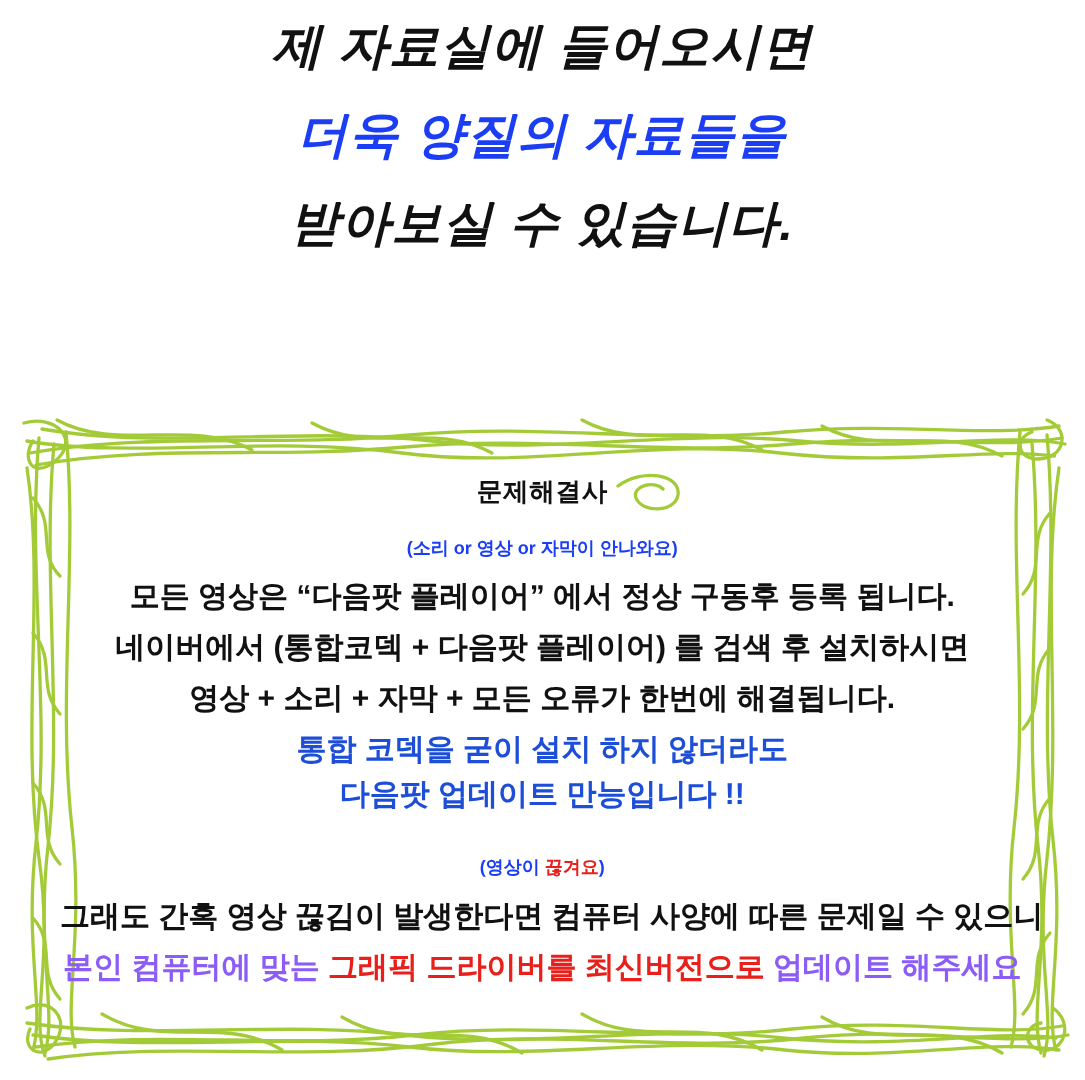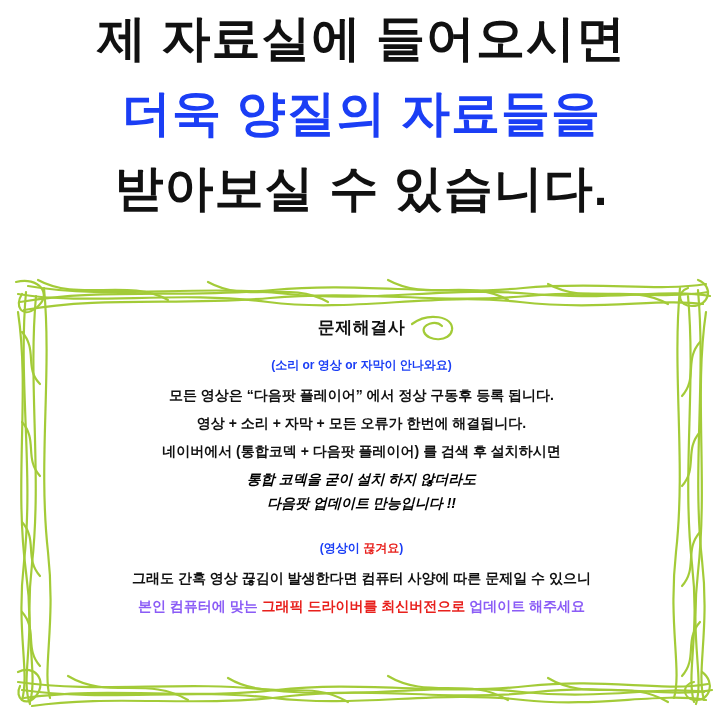--- a/index.html
+++ b/index.html
@@ -23,27 +23,28 @@
   
   .headline {
     position: absolute;
     top: 14px;
     left: 0;
     width: 723px;
     text-align: center;
   }
   .headline-line {
     font-family: "Liberation Sans", sans-serif;
-    font-size: 49px;
+    font-size: 33px;
     font-weight: bold;
     letter-spacing: 1px;
     line-height: 1.0;
     color: #111111;
     margin: 0 0 26px 0;
     white-space: nowrap;
+    font-style: italic;
   }
   .headline-line.blue {
     color: #1b3ef5;
   }
   .headline-line.last {
     margin-bottom: 0;
   }
 
   
   .frame {
@@ -75,31 +76,30 @@
     margin-bottom: 18px;
     letter-spacing: 0.5px;
   }
   .bt-sub {
     font-size: 12px;
     font-weight: bold;
     color: #1b3ef5;
     margin-bottom: 14px;
   }
   .bt-line {
-    font-size: 14px;
+    font-size: 20px;
     font-weight: bold;
     color: #111111;
     line-height: 1.0;
     margin-bottom: 14px;
     white-space: nowrap;
   }
   .bt-line.red {
-    color: #000000;
+    color: #1d4ed8;
     margin-bottom: 8px;
-    font-style: italic;
   }
   .bt-line.red.tight {
     margin-bottom: 10px;
   }
   .gap {
     height: 22px;
   }
   .seg-red {
     color: #e8201c;
     text-align: center;
@@ -177,22 +177,22 @@
         <path d="M694,400 C708,410 702,430 686,428 C674,426 674,412 686,410"></path>
       </g>
     </svg>
   </div>
 
   <div class="body-text">
     <div class="bt-title">문제해결사</div>
 
     <div class="bt-sub">(소리 or 영상 or 자막이 안나와요)</div>
     <div class="bt-line">모든 영상은 “다음팟 플레이어” 에서 정상 구동후 등록 됩니다.</div>
+    <div class="bt-line">네이버에서 (통합코덱 + 다음팟 플레이어) 를 검색 후 설치하시면</div>
     <div class="bt-line">영상 + 소리 + 자막 + 모든 오류가 한번에 해결됩니다.</div>
-    <div class="bt-line">네이버에서 (통합코덱 + 다음팟 플레이어) 를 검색 후 설치하시면</div>
     <div class="bt-line red tight">통합 코덱을 굳이 설치 하지 않더라도</div>
     <div class="bt-line red">다음팟 업데이트 만능입니다 !!</div>
 
     <div class="gap"></div>
 
     <div class="bt-sub"><span class="seg-blue">(영상이 </span><span class="seg-red">끊겨요</span><span class="seg-blue">)</span></div>
 
     <div class="bt-line">그래도 간혹 영상 끊김이 발생한다면 컴퓨터 사양에 따른 문제일 수 있으니</div>
     <div class="bt-line"><span class="seg-black">본인 컴퓨터에 맞는 </span><span class="seg-red">그래픽 드라이버를 최신버전으로</span><span class="seg-black"> 업데이트 해주세요</span></div>
   </div>

